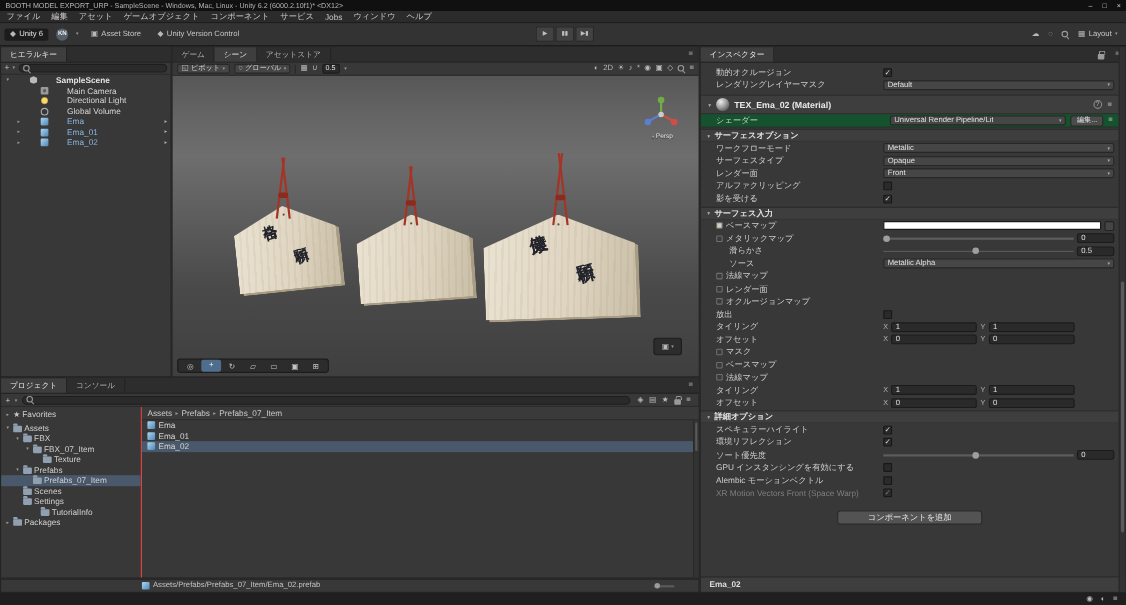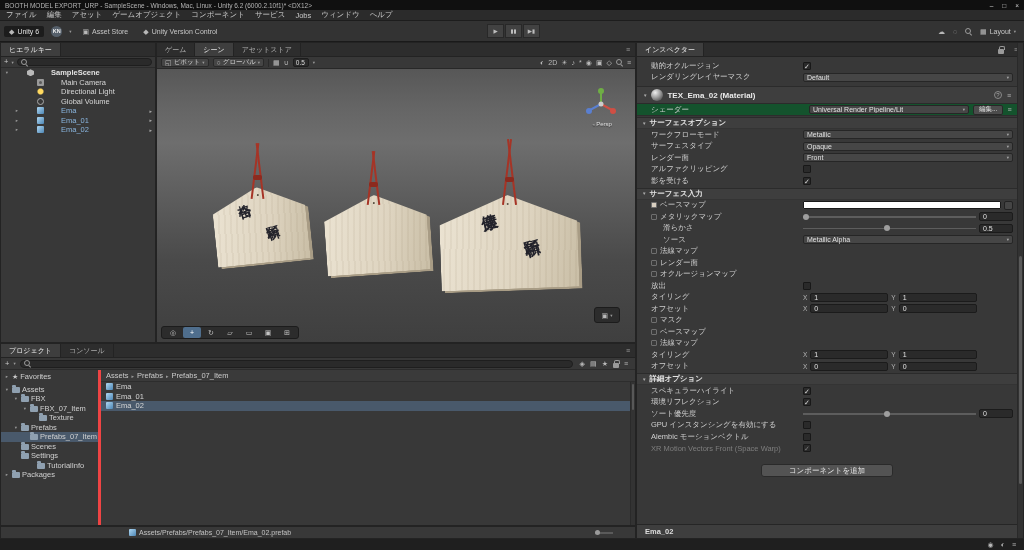--- a/index.html
+++ b/index.html
@@ -97,21 +97,21 @@
   .tool-cell{width:18px;height:11px;display:flex;align-items:center;justify-content:center;border-radius:2px;font-size:7px;color:#c4c4c4;}
   .tool-cell.active{background:#4f6e8d;color:#fff;}
   #scene-cam-overlay{position:absolute;right:15px;bottom:19px;width:26px;height:16px;background:rgba(42,42,42,.92);
     border:1px solid #1c1c1c;border-radius:3px;display:flex;align-items:center;justify-content:center;gap:2px;font-size:6px;color:#c4c4c4;}
   
   #project{left:0;top:343px;width:636px;height:183px;}
   #proj-toolbar{height:12px;display:flex;align-items:center;gap:4px;padding:0 4px;border-bottom:1px solid #2b2b2b;flex:none;}
   #proj-search{width:160px;margin-left:auto;}
   #proj-icons{display:flex;align-items:center;gap:5px;padding:0 3px;}
   #project-body{flex:1;display:flex;min-height:0;}
-  #project-tree{width:100px;border-right:3px solid #ef4444;padding-top:2px;overflow:hidden;flex:none;}
+  #project-tree{width:128px;border-right:1px solid #ef4444;padding-top:2px;overflow:hidden;flex:none;}
   .trow{height:9.5px;display:flex;align-items:center;gap:2px;font-size:7.5px;color:#d0d0d0;}
   .trow.fav{margin-bottom:3px;}
   .trow.selected{background:#49596b;}
   .trow .arrow{width:6px;font-size:4.5px;color:#9a9a9a;text-align:center;flex:none;}
   .star-ic{color:#c9c9c9;font-size:7px;}
   .ficon{width:8px;height:6px;background:#8fa0b0;border-radius:1px;position:relative;flex:none;margin-top:1px;}
   .ficon::before{content:'';position:absolute;top:-2px;left:0;width:4px;height:2px;background:#8fa0b0;border-radius:1px 1px 0 0;}
   #project-main{flex:1;position:relative;display:flex;flex-direction:column;min-width:0;}
   #breadcrumb{height:12px;display:flex;align-items:center;gap:3px;padding:0 5px;font-size:7.5px;color:#cacaca;background:#3a3a3a;border-bottom:1px solid #2d2d2d;flex:none;}
   .bc-sep{font-size:5px;color:#9a9a9a;}

